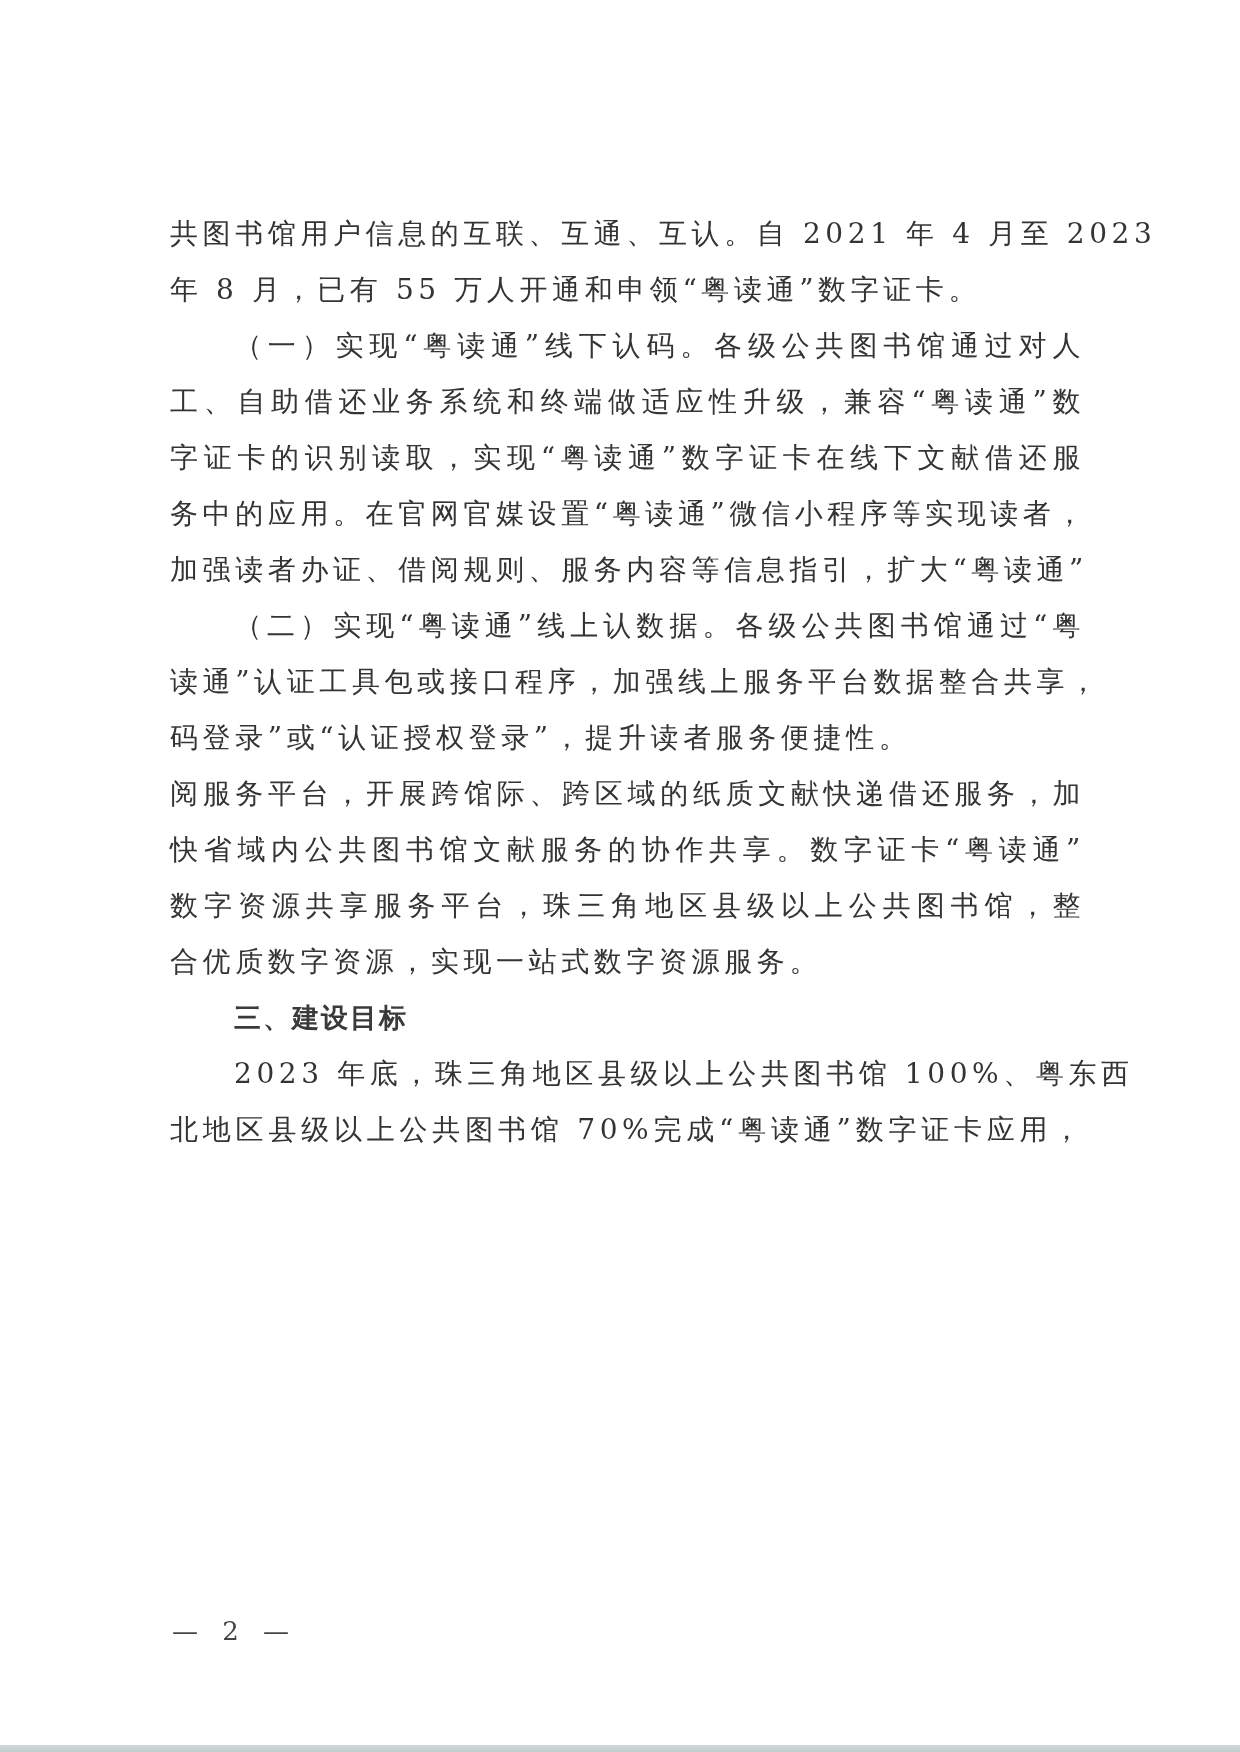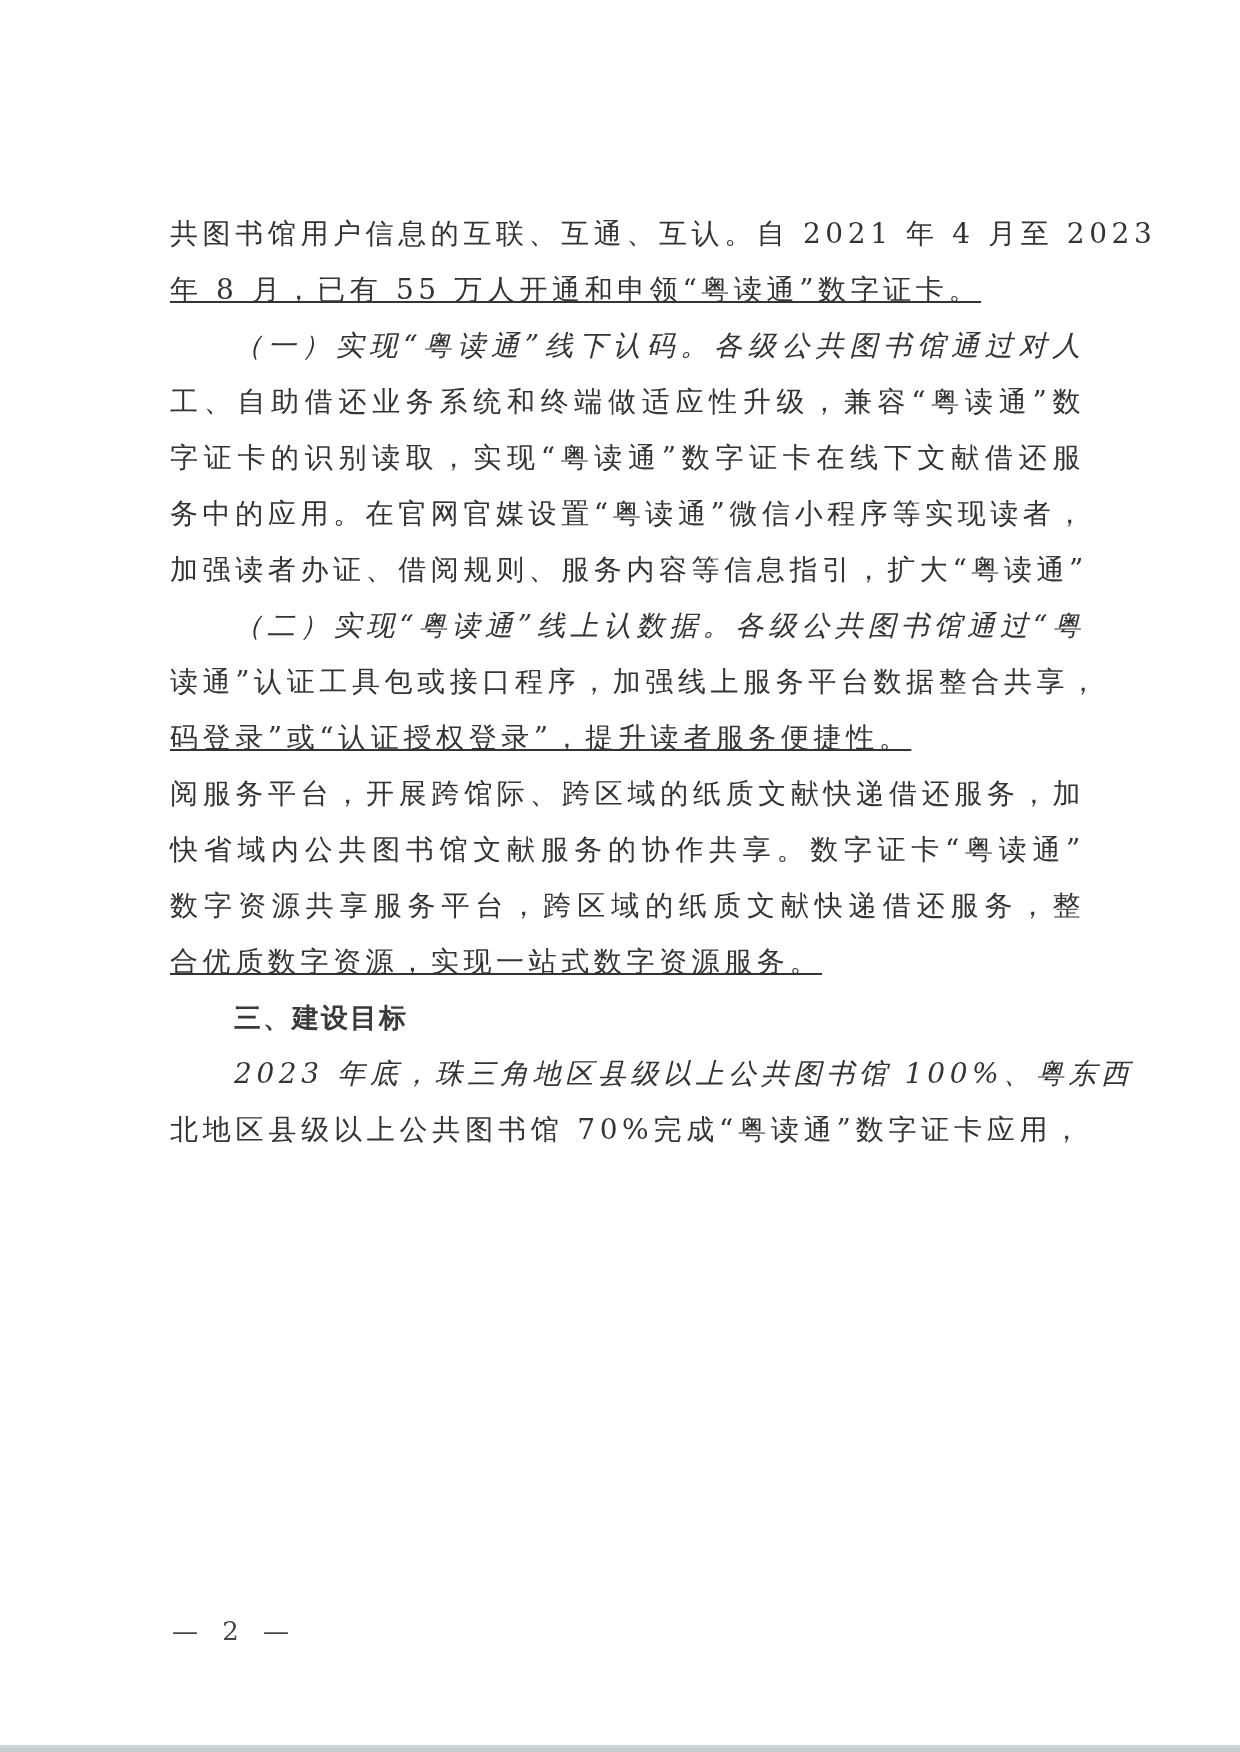--- a/index.html
+++ b/index.html
@@ -34,25 +34,23 @@
       height: 28px;
       margin: 0 0 28px 0;
       white-space: nowrap;
       letter-spacing: 4.6px;
       text-align: justify;
       text-align-last: justify;
       color: #343434;
     }
     .line.last {
       text-align-last: left;
-      text-decoration: underline;
     }
     .indent {
       padding-left: 64px;
-      font-style: italic;
     }
     .heading {
       font-family: "DejaVu Sans", "Liberation Sans", sans-serif;
       font-weight: bold;
       font-size: 27px;
       line-height: 28px;
       height: 28px;
       margin: 0 0 28px 0;
       padding-left: 64px;
       letter-spacing: 2px;
@@ -92,21 +90,21 @@
     <div class="line">字证卡的识别读取，实现“粤读通”数字证卡在线下文献借还服</div>
     <div class="line">务中的应用。在官网官媒设置“粤读通”微信小程序等实现读者，</div>
     <div class="line">加强读者办证、借阅规则、服务内容等信息指引，扩大“粤读通”</div>
 
     <div class="line indent">（二）实现“粤读通”线上认数据。各级公共图书馆通过“粤</div>
     <div class="line">读通”认证工具包或接口程序，加强线上服务平台数据整合共享，</div>
     <div class="line last">码登录”或“认证授权登录”，提升读者服务便捷性。</div>
 
     <div class="line">阅服务平台，开展跨馆际、跨区域的纸质文献快递借还服务，加</div>
     <div class="line">快省域内公共图书馆文献服务的协作共享。数字证卡“粤读通”</div>
-    <div class="line">数字资源共享服务平台，跨区域的纸质文献快递借还服务，整</div>
+    <div class="line">数字资源共享服务平台，珠三角地区县级以上公共图书馆，整</div>
     <div class="line last">合优质数字资源，实现一站式数字资源服务。</div>
 
     <div class="heading">三、建设目标</div>
 
     <div class="line indent">2023 年底，珠三角地区县级以上公共图书馆 100%、粤东西</div>
     <div class="line">北地区县级以上公共图书馆 70%完成“粤读通”数字证卡应用，</div>
 
   </div>
 
   <div class="page-number">— 2 —</div>

